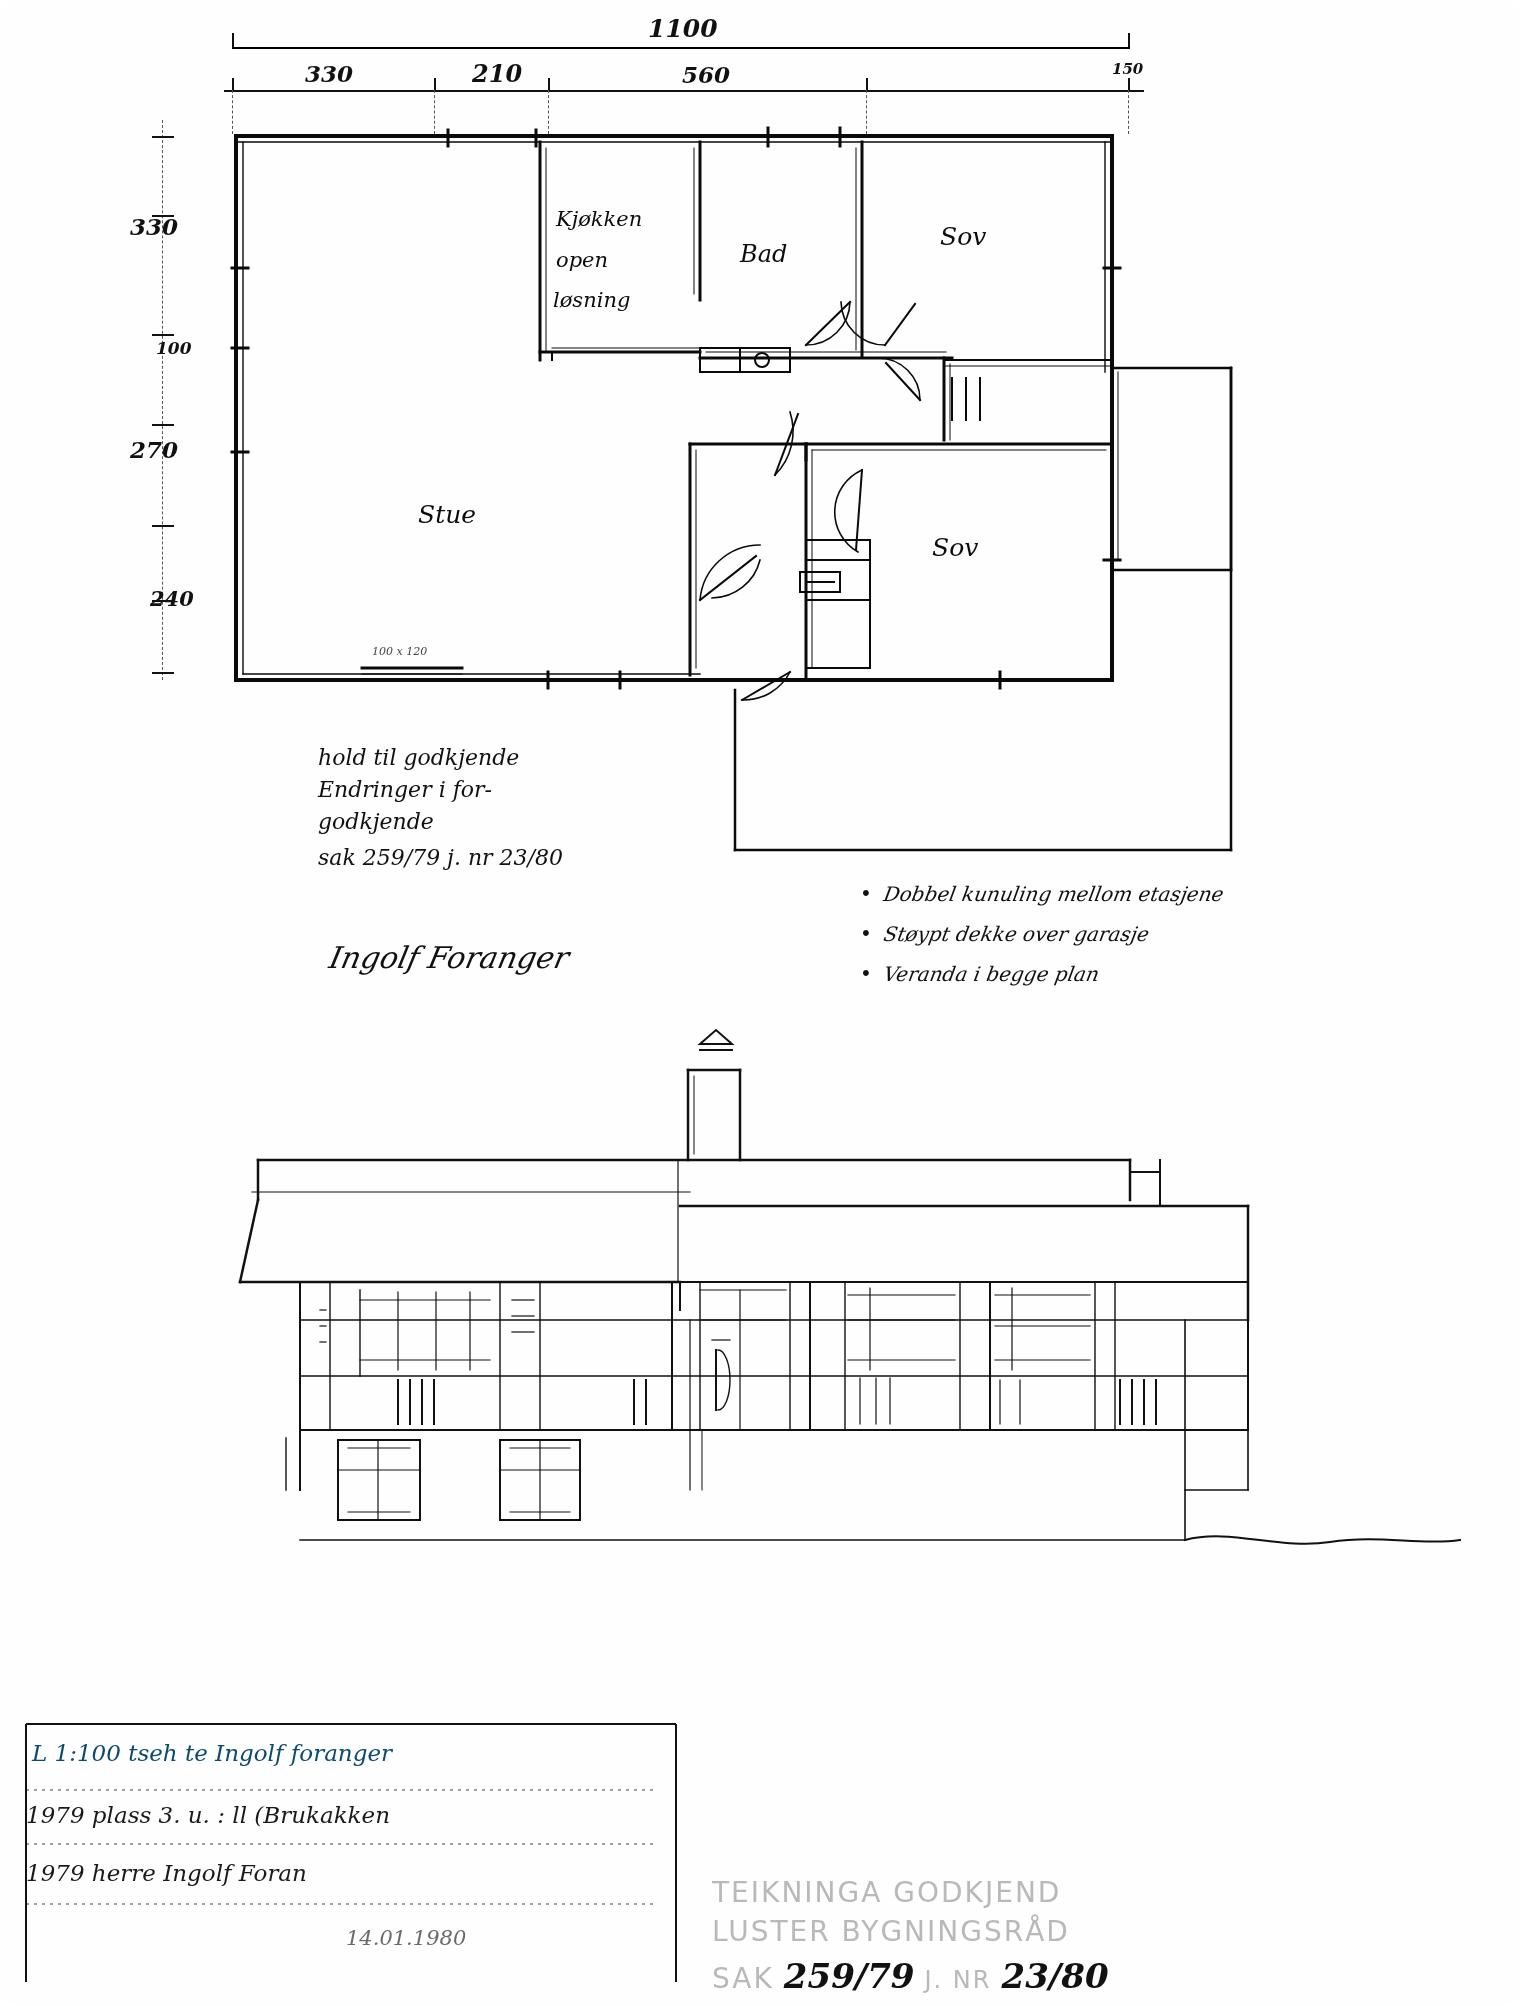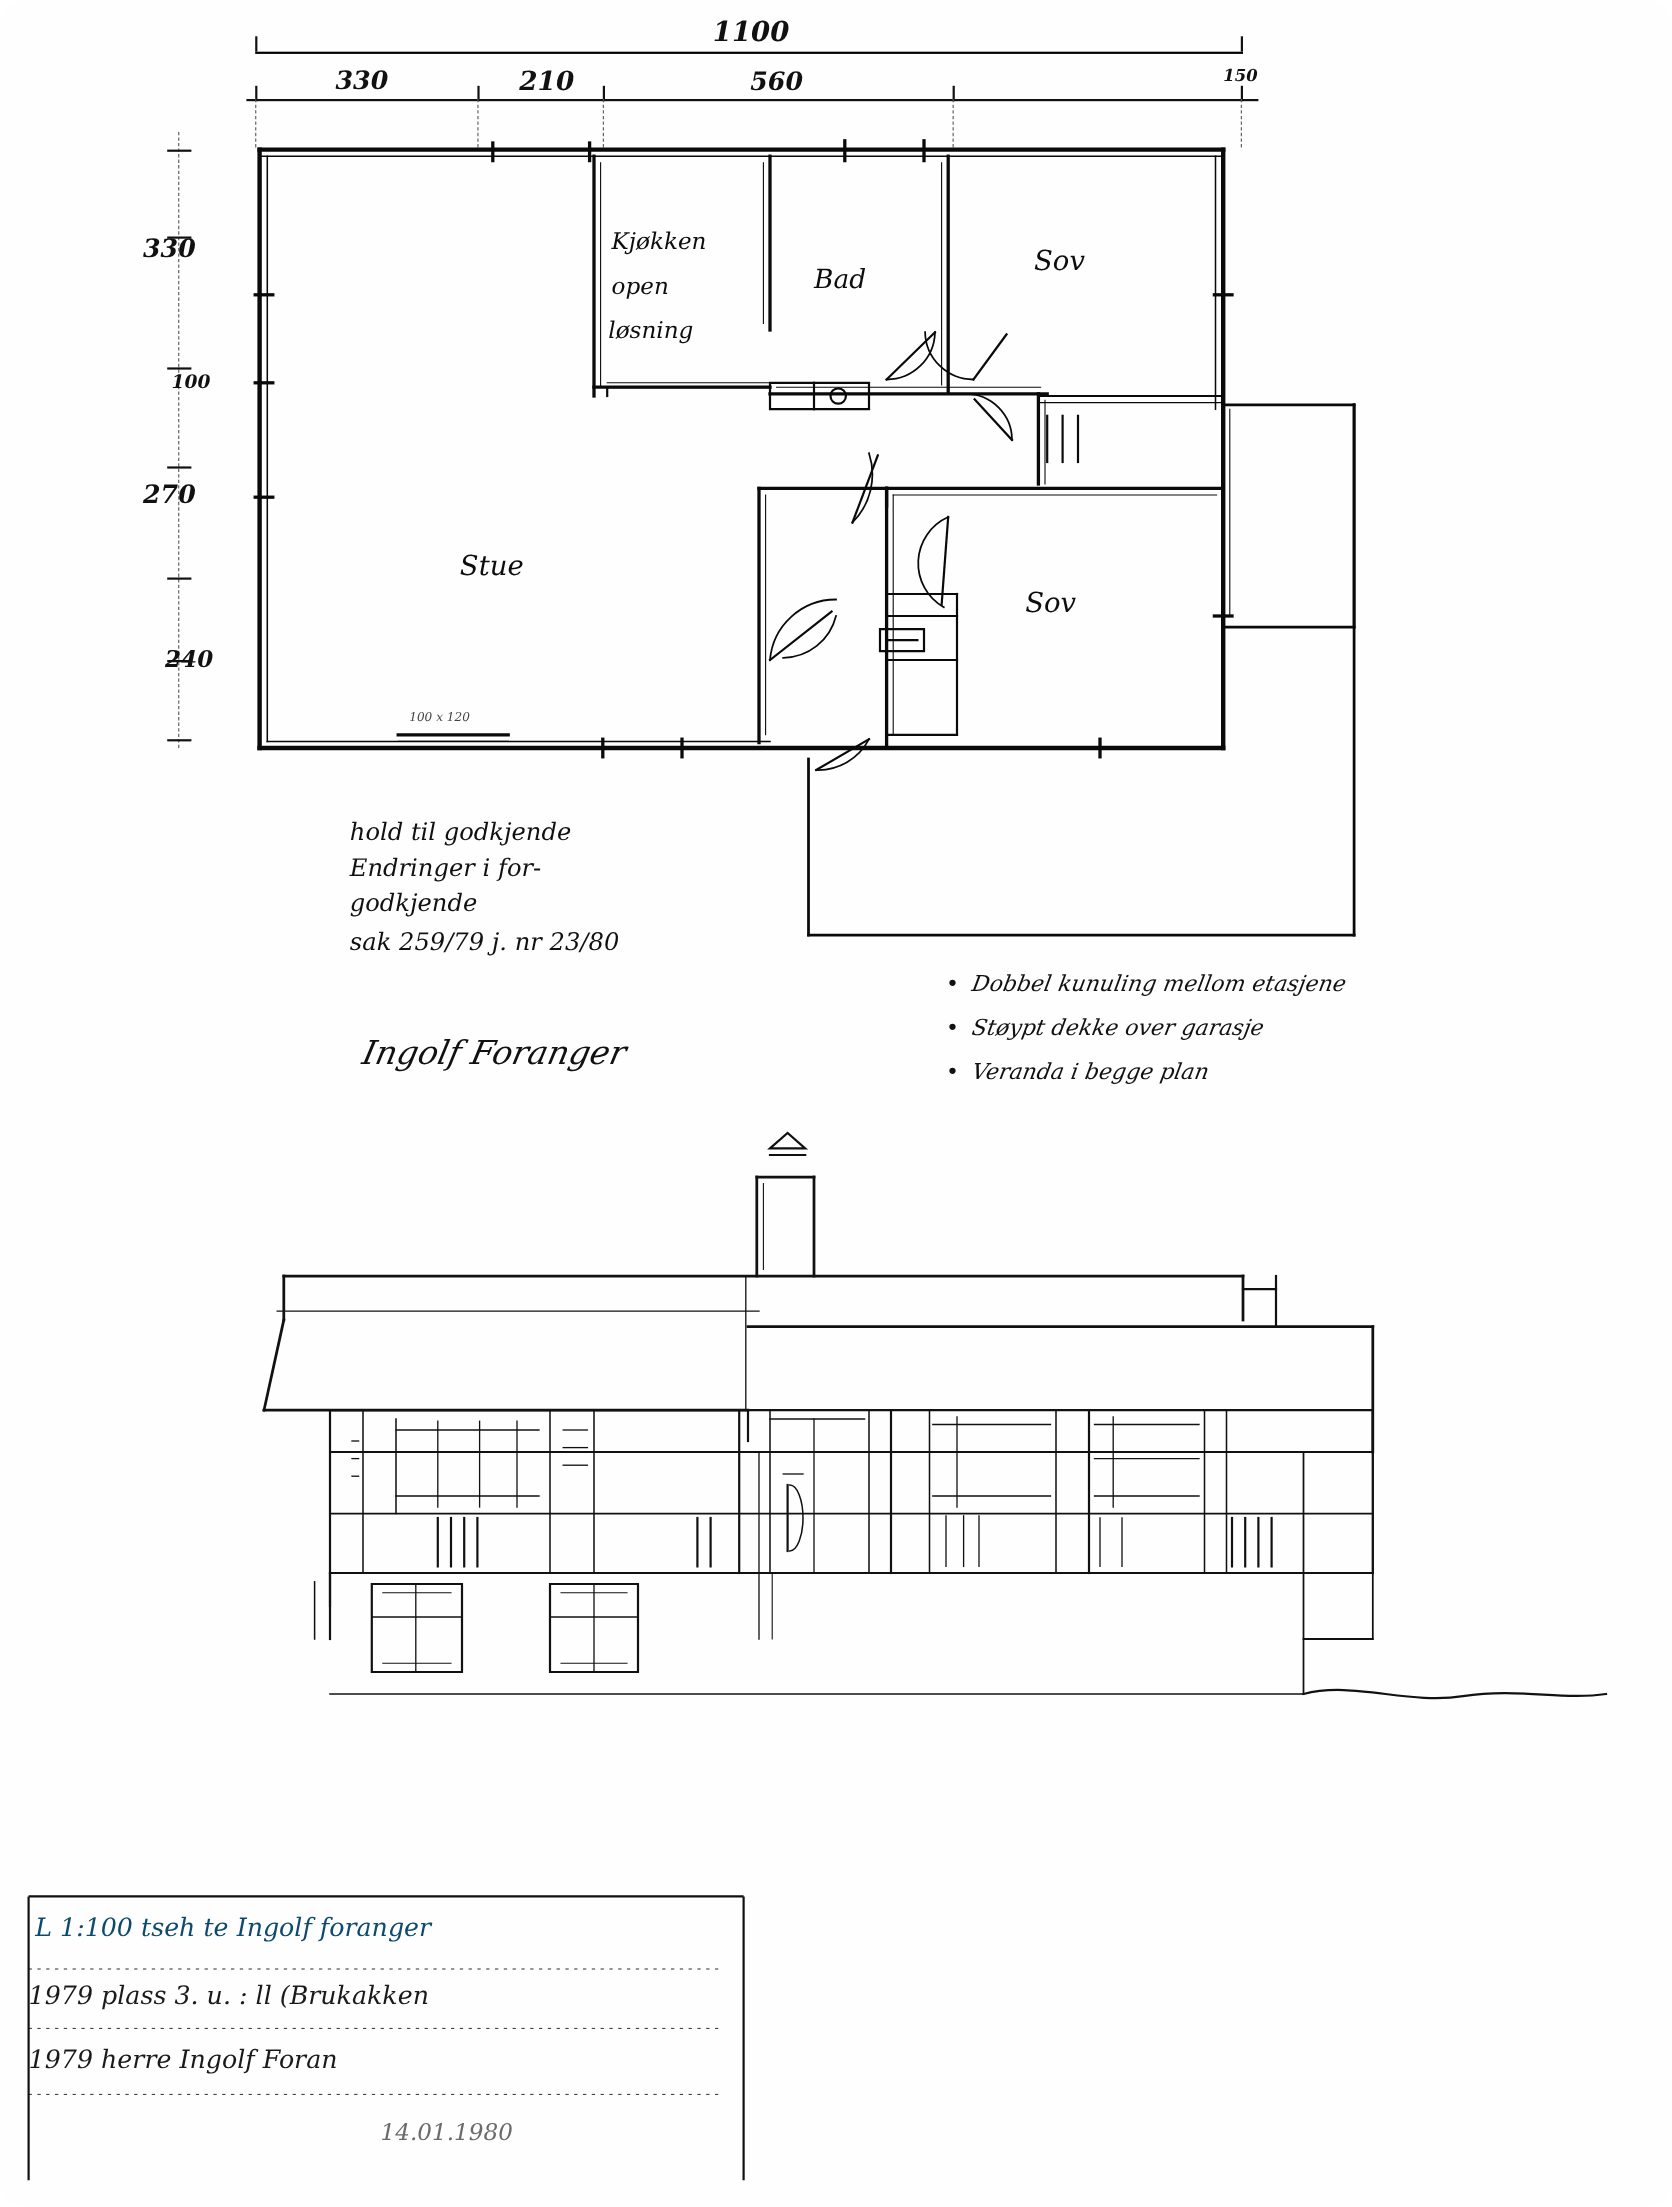--- a/index.html
+++ b/index.html
@@ -336,14 +336,24 @@
         <path d="M10,124 L640,124" stroke-width="0.8" stroke-dasharray="3 5"></path>
         <path d="M10,184 L640,184" stroke-width="0.8" stroke-dasharray="3 5"></path>
       </g>
     </svg>
     <div class="abs hand" style="left:16px;top:20px;font-size:23px;color:#0c4a6e;">L 1:100   tseh te Ingolf foranger</div>
     <div class="abs hand" style="left:10px;top:82px;font-size:23px;color:#1a1a1a;">1979 plass   3. u. : ll (Brukakken</div>
     <div class="abs hand" style="left:10px;top:140px;font-size:23px;color:#1a1a1a;">1979 herre      Ingolf Foran</div>
     <div class="abs hand" style="left:330px;top:206px;font-size:21px;color:#6a6a6a;">14.01.1980</div>
   </div>
 
+  <div class="abs" style="left:712px;top:1876px;width:580px;">
+    <div class="faint" style="font-size:28px;">TEIKNINGA GODKJEND</div>
+    <div class="faint" style="font-size:28px;margin-top:6px;">LUSTER BYGNINGSRÅD</div>
+    <div style="display:flex;align-items:baseline;gap:10px;margin-top:8px;">
+      <span class="faint" style="font-size:28px;">SAK</span>
+      <span class="stampnum" style="font-size:34px;">259/79</span>
+      <span class="faint" style="font-size:24px;">J. NR</span>
+      <span class="stampnum" style="font-size:34px;">23/80</span>
+    </div>
+  </div>
 
 </div>
 
 </body></html>

